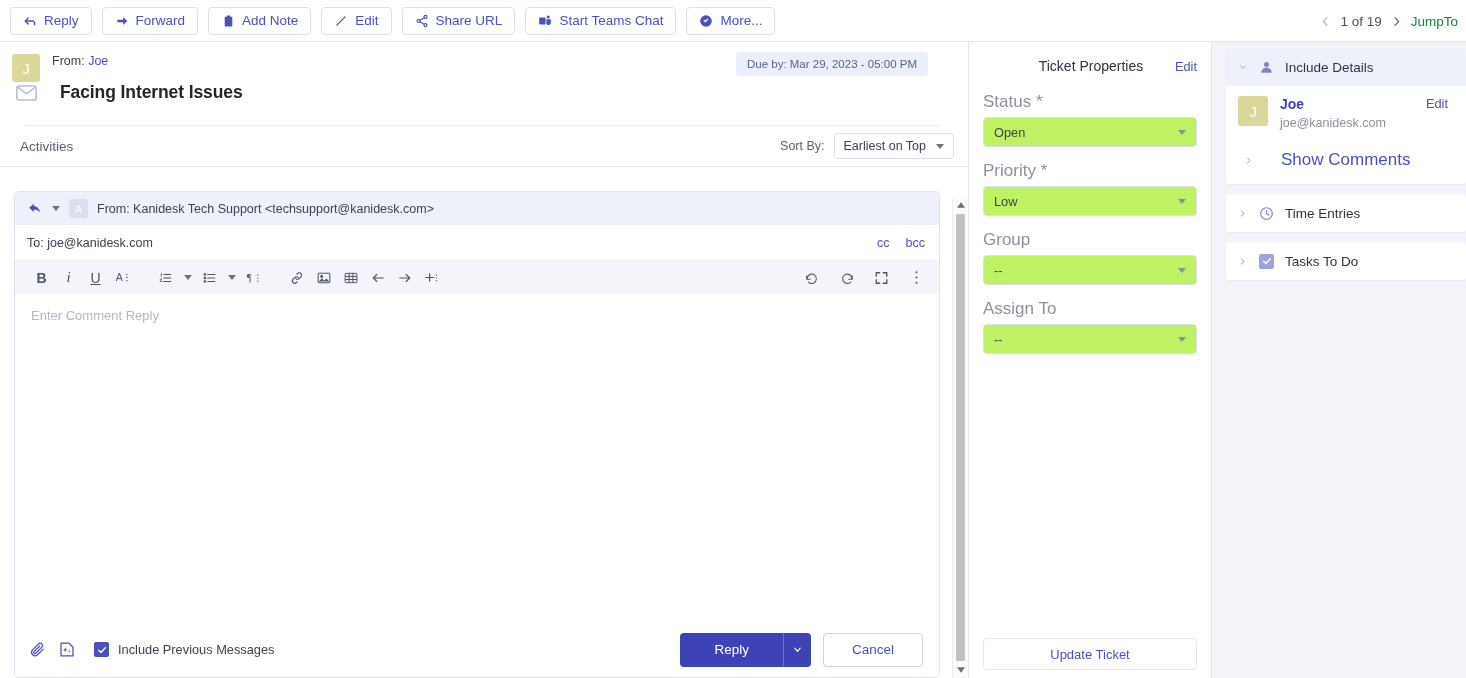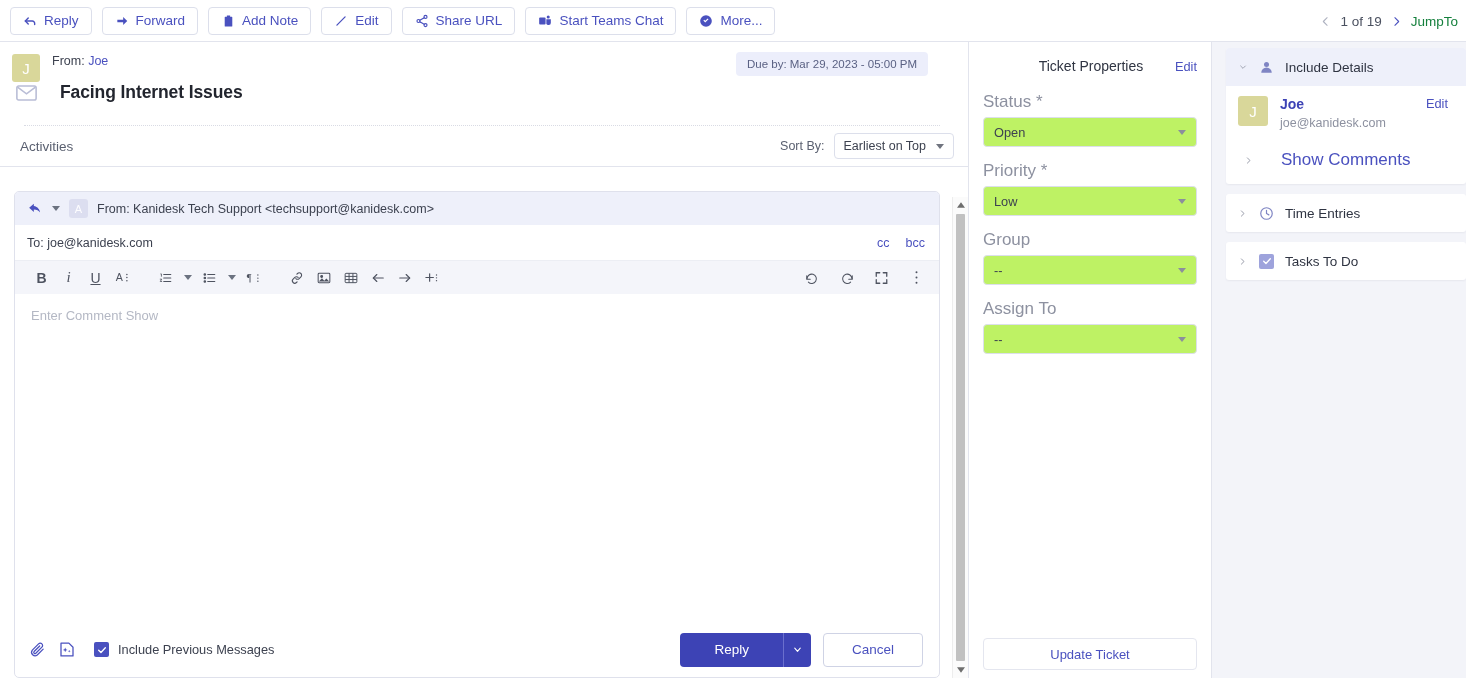--- a/index.html
+++ b/index.html
@@ -580,21 +580,21 @@
                 <svg width="5" height="15" viewBox="0 0 6 20" fill="currentColor">
                     <circle cx="3" cy="3" r="1.3"></circle>
                     <circle cx="3" cy="10" r="1.3"></circle>
                     <circle cx="3" cy="17" r="1.3"></circle>
                   </svg>
               </span>
             </span>
           </div>
 
           <div class="editor-body">
-            <div class="placeholder">Enter Comment Show</div>
+            <div class="placeholder">Enter Comment Reply</div>
           </div>
 
           <div class="comp-foot">
             <span class="foot-ic">
               <svg width="17" height="19" viewBox="0 0 24 24" fill="none" stroke="#4a51bf" stroke-width="1.8" stroke-linecap="round">
                   <path d="M20 11.5l-8.3 8.3a5 5 0 0 1-7-7l8.8-8.8a3.3 3.3 0 1 1 4.7 4.7l-8.6 8.6a1.7 1.7 0 0 1-2.4-2.4l7.9-7.9"></path>
                 </svg>
             </span>
             <span class="foot-ic">
               <svg width="18" height="19" viewBox="0 0 24 24" fill="none" stroke="#4a51bf" stroke-width="1.7" stroke-linejoin="round">

